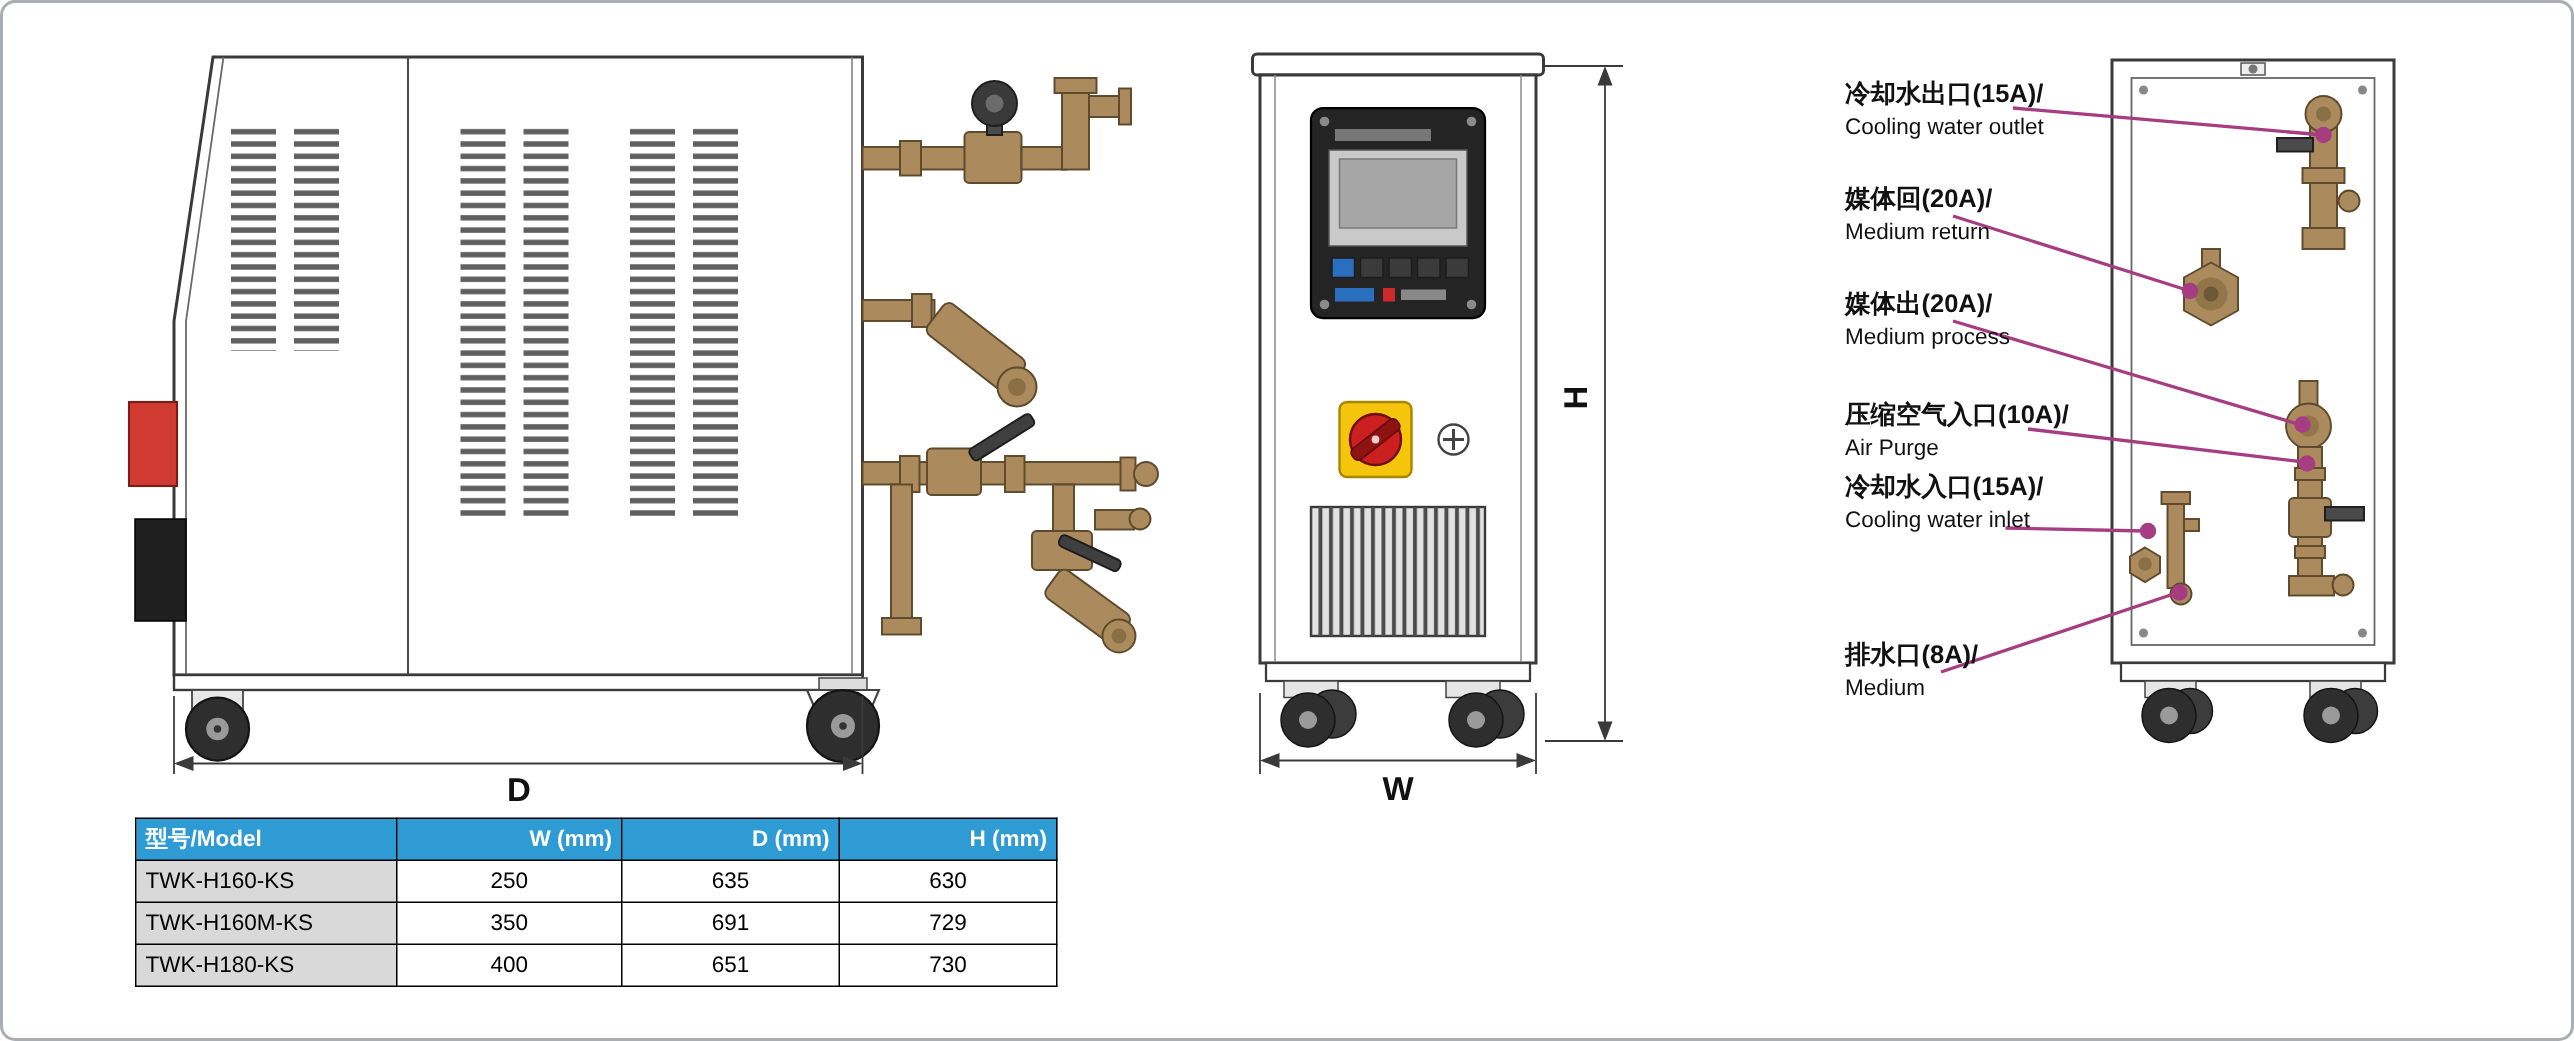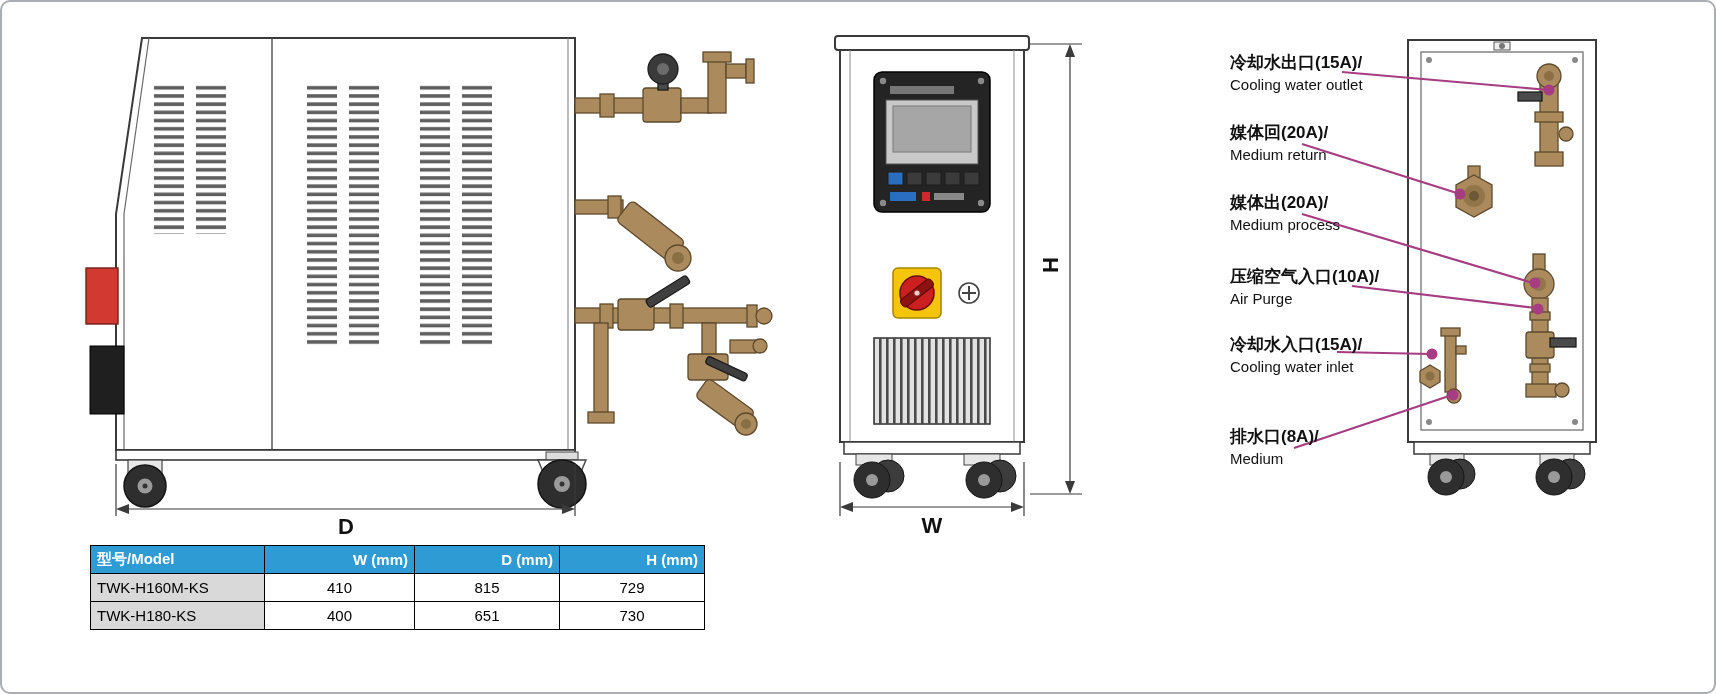--- a/index.html
+++ b/index.html
@@ -312,21 +312,21 @@
     <div class="en">Medium return</div>
   </div>
   <div class="ann" style="top:190px">
     <div class="zh">媒体出(20A)/</div>
     <div class="en">Medium process</div>
   </div>
   <div class="ann" style="top:264px">
     <div class="zh">压缩空气入口(10A)/</div>
     <div class="en">Air Purge</div>
   </div>
-  <div class="ann" style="top:332px">
+  <div class="ann" style="top:312px">
     <div class="zh">冷却水入口(15A)/</div>
     <div class="en">Cooling water inlet</div>
   </div>
   <div class="ann" style="top:424px">
     <div class="zh">排水口(8A)/</div>
     <div class="en">Medium</div>
   </div>
 </div>
 
 <table class="spec">
@@ -339,23 +339,29 @@
   <thead>
     <tr>
       <th class="model">型号/Model</th>
       <th>W (mm)</th>
       <th>D (mm)</th>
       <th>H (mm)</th>
     </tr>
   </thead>
   <tbody>
     <tr>
+      <td class="model">TWK-H160-KS</td>
+      <td>250</td>
+      <td>635</td>
+      <td>630</td>
+    </tr>
+    <tr>
       <td class="model">TWK-H160M-KS</td>
-      <td>410</td>
-      <td>815</td>
+      <td>350</td>
+      <td>691</td>
       <td>729</td>
     </tr>
     <tr>
       <td class="model">TWK-H180-KS</td>
       <td>400</td>
       <td>651</td>
       <td>730</td>
     </tr>
   </tbody>
 </table>

